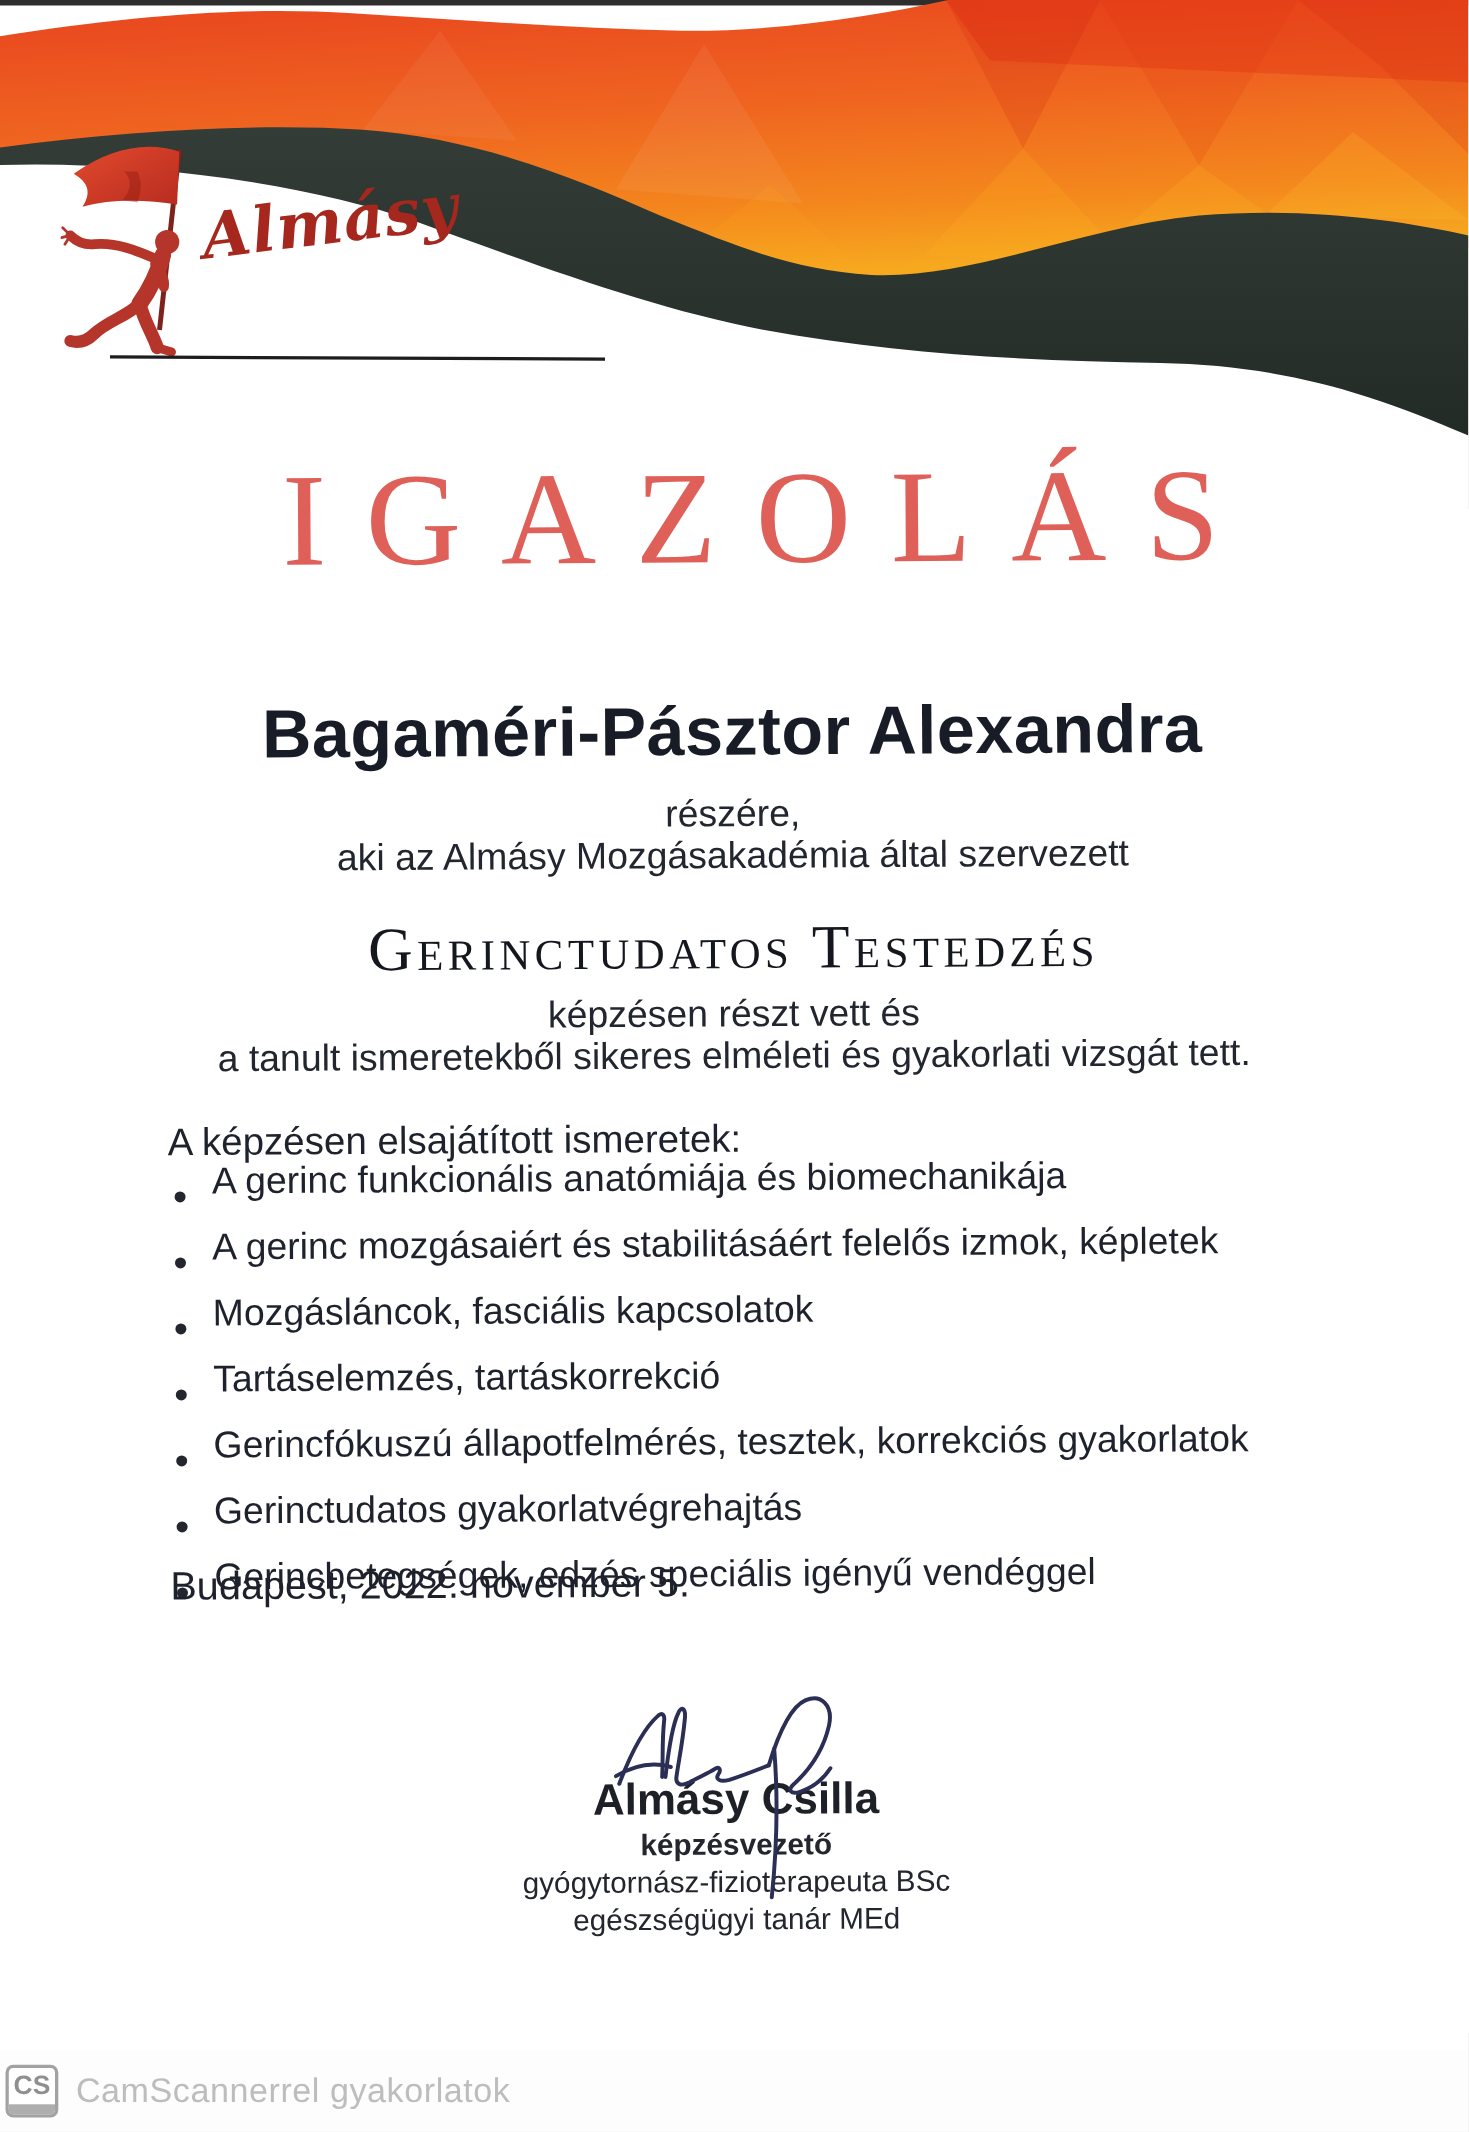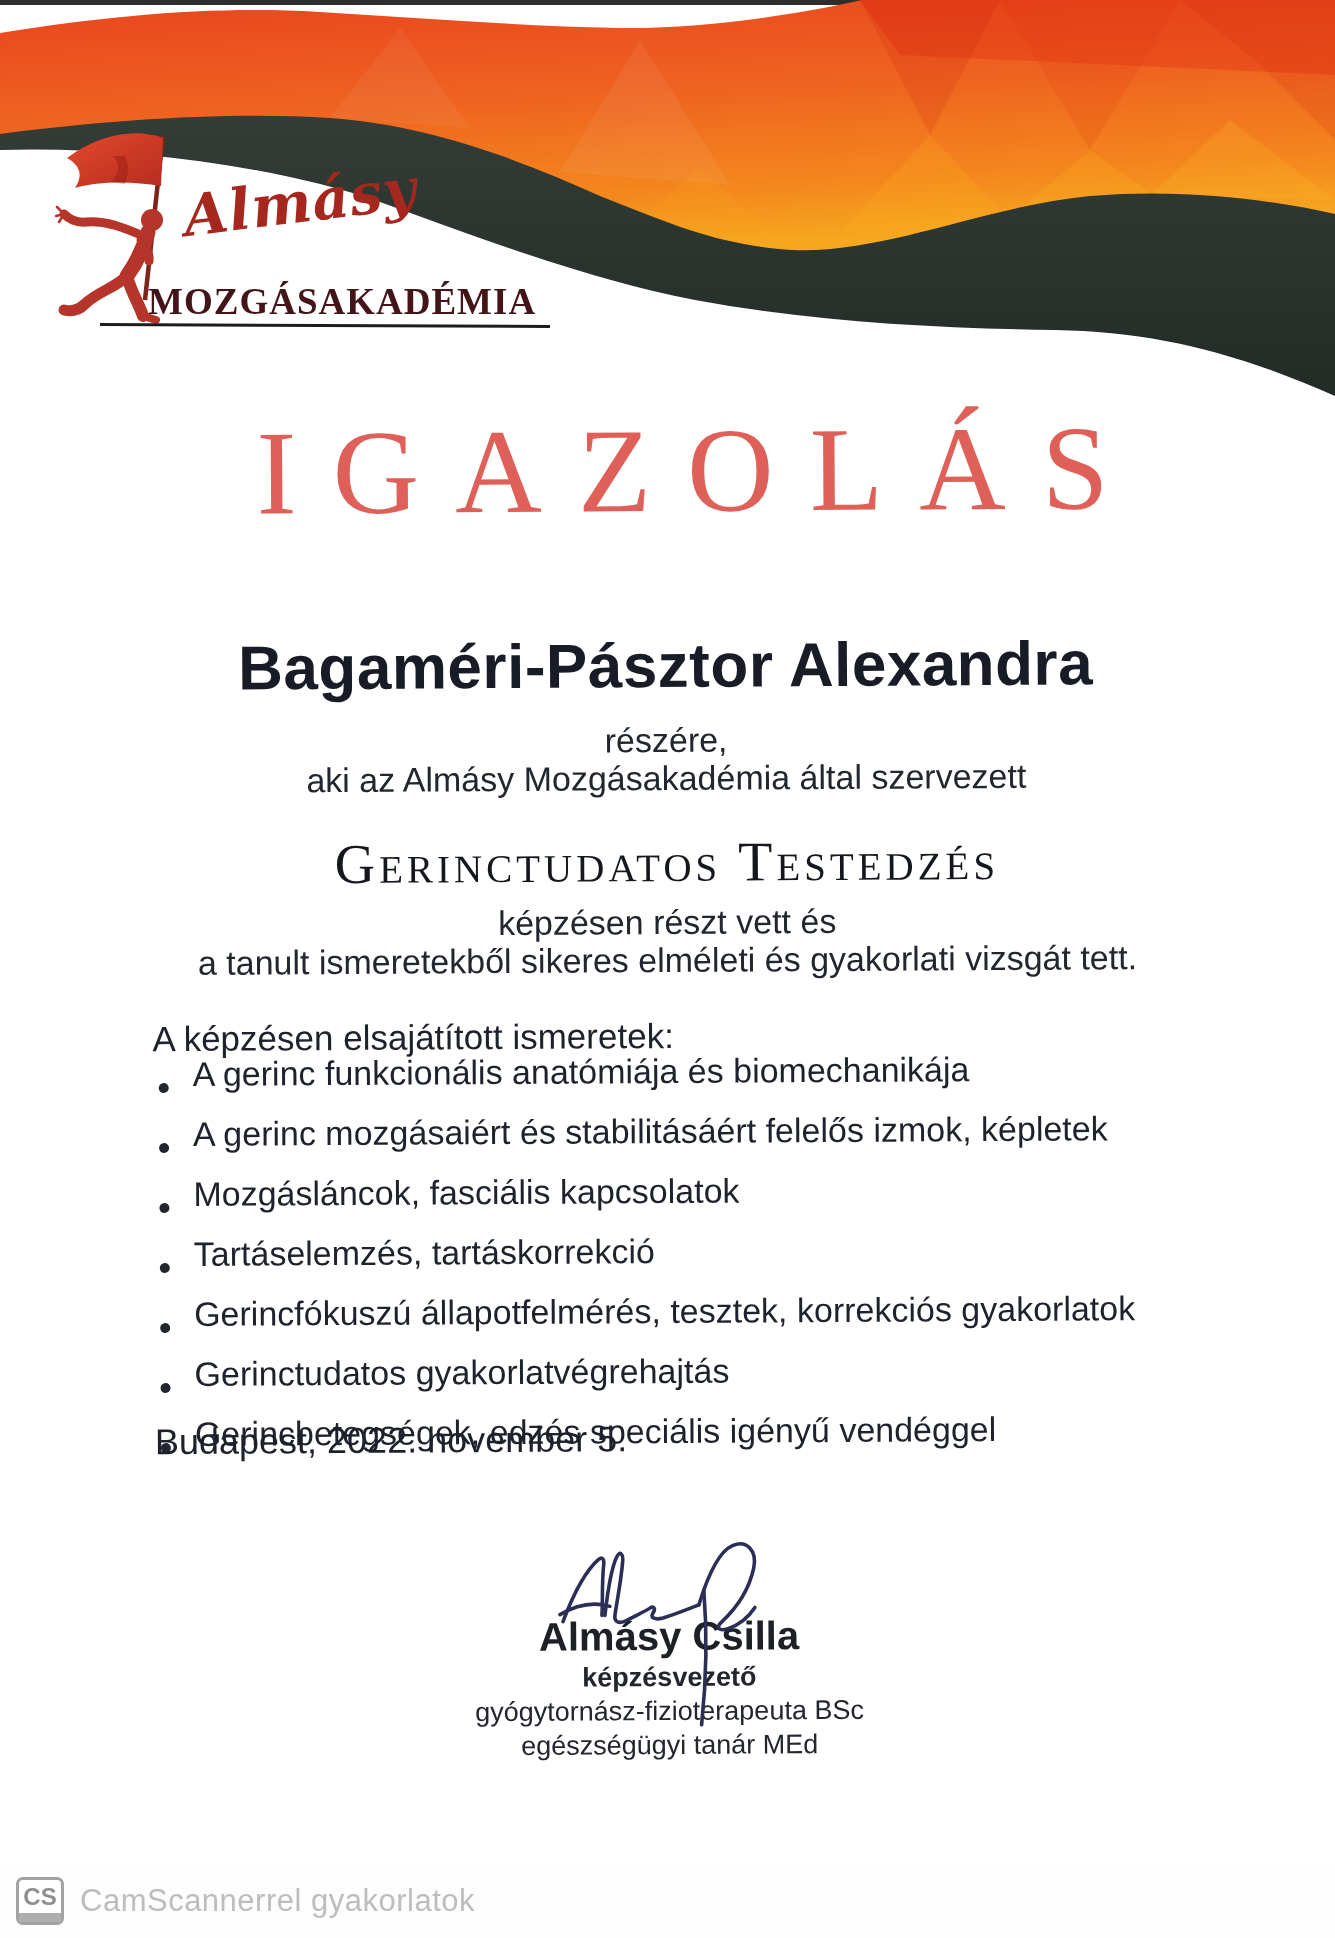--- a/index.html
+++ b/index.html
@@ -56,21 +56,21 @@
   .date-line{position:absolute;left:152px;top:1418px;font-size:36px;color:#1d212b;}
   
   .sig-block{position:absolute;left:30px;top:1612px;width:1270px;text-align:center;}
   .signer-name{font-size:40px;font-weight:bold;color:#1d2026;line-height:48px;}
   .signer-role{font-size:27px;font-weight:bold;color:#23262e;line-height:34px;}
   .signer-qual{font-size:27px;color:#23262e;line-height:34px;}
   .sig-svg{position:absolute;left:545px;top:1535px;width:262px;height:215px;z-index:3;}
   
   .scan-bar{
     position:absolute;left:0;right:0;bottom:0;height:74px;background:#fdfdfd;
-    display:flex;align-items:center;padding-left:16px;box-sizing:border-box;
+    display:flex;align-items:center;padding-left:5px;box-sizing:border-box;
   }
   .cs-icon{
     width:48px;height:48px;border:3px solid #a2a2a2;border-radius:7px;
     box-sizing:border-box;background:#fff;display:flex;flex-direction:column;
     overflow:hidden;
   }
   .cs-letters{
     flex:1;display:flex;align-items:center;justify-content:center;
     font-size:24px;font-weight:bold;color:#8f8f8f;letter-spacing:0;
   }
@@ -141,21 +141,20 @@
         <path d="M93,104 C88,122 82,134 72,148" stroke-width="15"></path>
         <path d="M88,108 C70,100 50,92 31,94 C20,95 13,90 9,86" stroke-width="9"></path>
         <path d="M9,86 L2,79 M9,86 L1,88 M9,86 L4,94" stroke-width="2.5"></path>
         <path d="M86,112 C92,120 95,126 94,133" stroke-width="9"></path>
         <path d="M72,148 C76,164 84,176 88,188" stroke-width="12"></path>
         <path d="M88,188 L101,192" stroke-width="8"></path>
         <path d="M72,148 C60,160 42,164 30,176 C24,182 17,184 9,182" stroke-width="11"></path>
       </g>
     </svg>
     <div class="brand-script">Almásy</div>
-    <div class="brand-caps">MOZGÁSAKADÉMIA</div>
     <div class="brand-underline"></div>
   </div>
 
   <div class="doc">
     <div class="center title">IGAZOLÁS</div>
     <div class="center name">Bagaméri-Pásztor Alexandra</div>
     <div class="center small-line suffix">részére,</div>
     <div class="center small-line organizer">aki az Almásy Mozgásakadémia által szervezett</div>
     <div class="center course">Gerinctudatos Testedzés</div>
     <div class="center small-line participation">képzésen részt vett és</div>

